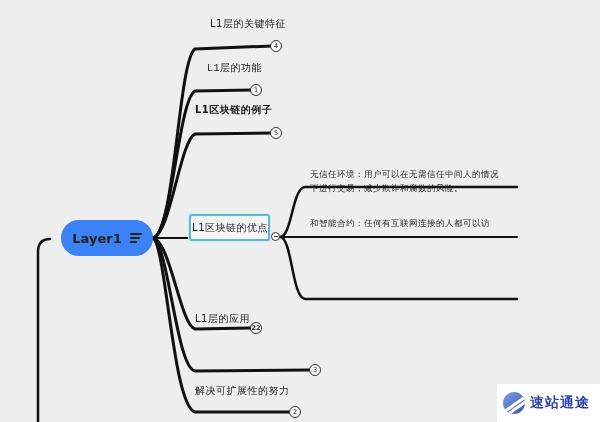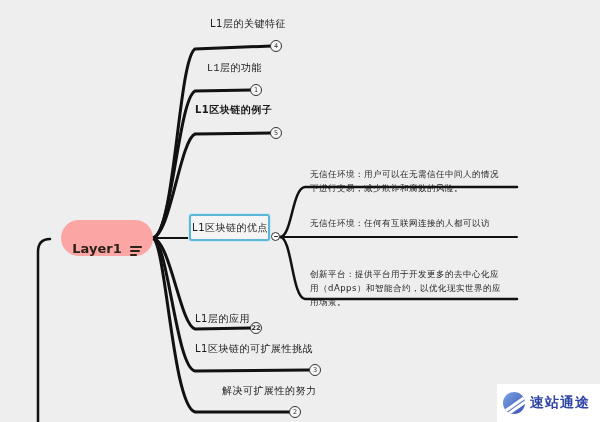--- a/index.html
+++ b/index.html
@@ -2,22 +2,22 @@
 <html><head>
   <meta charset="utf-8">
   <style>
     * { box-sizing: border-box; margin: 0; padding: 0; }
     html, body { width: 600px; height: 422px; overflow: hidden; background: #eeeeee; }
     body { position: relative; font-family: "DejaVu Sans", "Liberation Sans", sans-serif; color: #1a1a1a; }
     .canvas { position: absolute; left: 0; top: 0; width: 600px; height: 422px; }
     svg.lines { position: absolute; left: 0; top: 0; width: 600px; height: 422px; pointer-events: none; }
     .root {
       position: absolute; left: 61px; top: 220px; width: 92px; height: 36px;
-      background: #fca5a5; border-radius: 18px;
-      display: flex; align-items: flex-end; justify-content: center; gap: 8px;
+      background: #3b82f6; border-radius: 18px;
+      display: flex; align-items: center; justify-content: center; gap: 8px;
       font-weight: bold; font-size: 13px; color: #2a2117;
     }
     .root .menu { width: 12px; height: 10px; display: flex; flex-direction: column; justify-content: space-between; }
     .root .menu i { display: block; height: 2px; background: #2a2117; border-radius: 1px; }
     .root .menu i:nth-child(1) { width: 12px; }
     .root .menu i:nth-child(2) { width: 10px; }
     .root .menu i:nth-child(3) { width: 7px; }
     .topic { position: absolute; font-size: 10px; letter-spacing: 0.5px; white-space: nowrap; color: #1a1a1a; }
     .badge {
       position: absolute; width: 12px; height: 12px; border-radius: 50%;
@@ -95,34 +95,28 @@
   <div class="selected">
     <span>L1区块链的优点</span>
   </div>
   <div class="collapse"></div>
 
   <div class="detail" style="left:310px; top:147px;">
     <div>无信任环境：用户可以在无需信任中间人的情况</div>
     <div>下进行交易，减少欺诈和腐败的风险。</div>
   </div>
   <div class="detail" style="left:310px; top:196px;">
-    <div>无信任环境：任何有互联网连接的人都可以访</div>
-  </div>
-  <div class="detail" style="left:310px; top:247px;">
-    <div>创新平台：提供平台用于开发更多的去中心化应</div>
-    <div>用（dApps）和智能合约，以优化现实世界的应</div>
-    <div>用场景。</div>
+    <div>和智能合约：任何有互联网连接的人都可以访</div>
   </div>
 
   <div class="topic" style="left:195px; top:312px;text-align:right;">L1层的应用</div>
   <div class="badge" style="left:250px; top:322px;font-weight:bold;">22</div>
 
-  <div class="topic" style="left:195px; top:342px;">L1区块链的可扩展性挑战</div>
   <div class="badge" style="left:309px; top:364px;">3</div>
 
-  <div class="topic" style="left:195px; top:384px;margin-left:27px;">解决可扩展性的努力</div>
+  <div class="topic" style="left:195px; top:384px;">解决可扩展性的努力</div>
   <div class="badge" style="left:289px; top:406px;">2</div>
 
   <div class="watermark">
     <span class="logo"></span>
     <span class="wtext">速站通途</span>
   </div>
 </div>
 
 </body></html>

